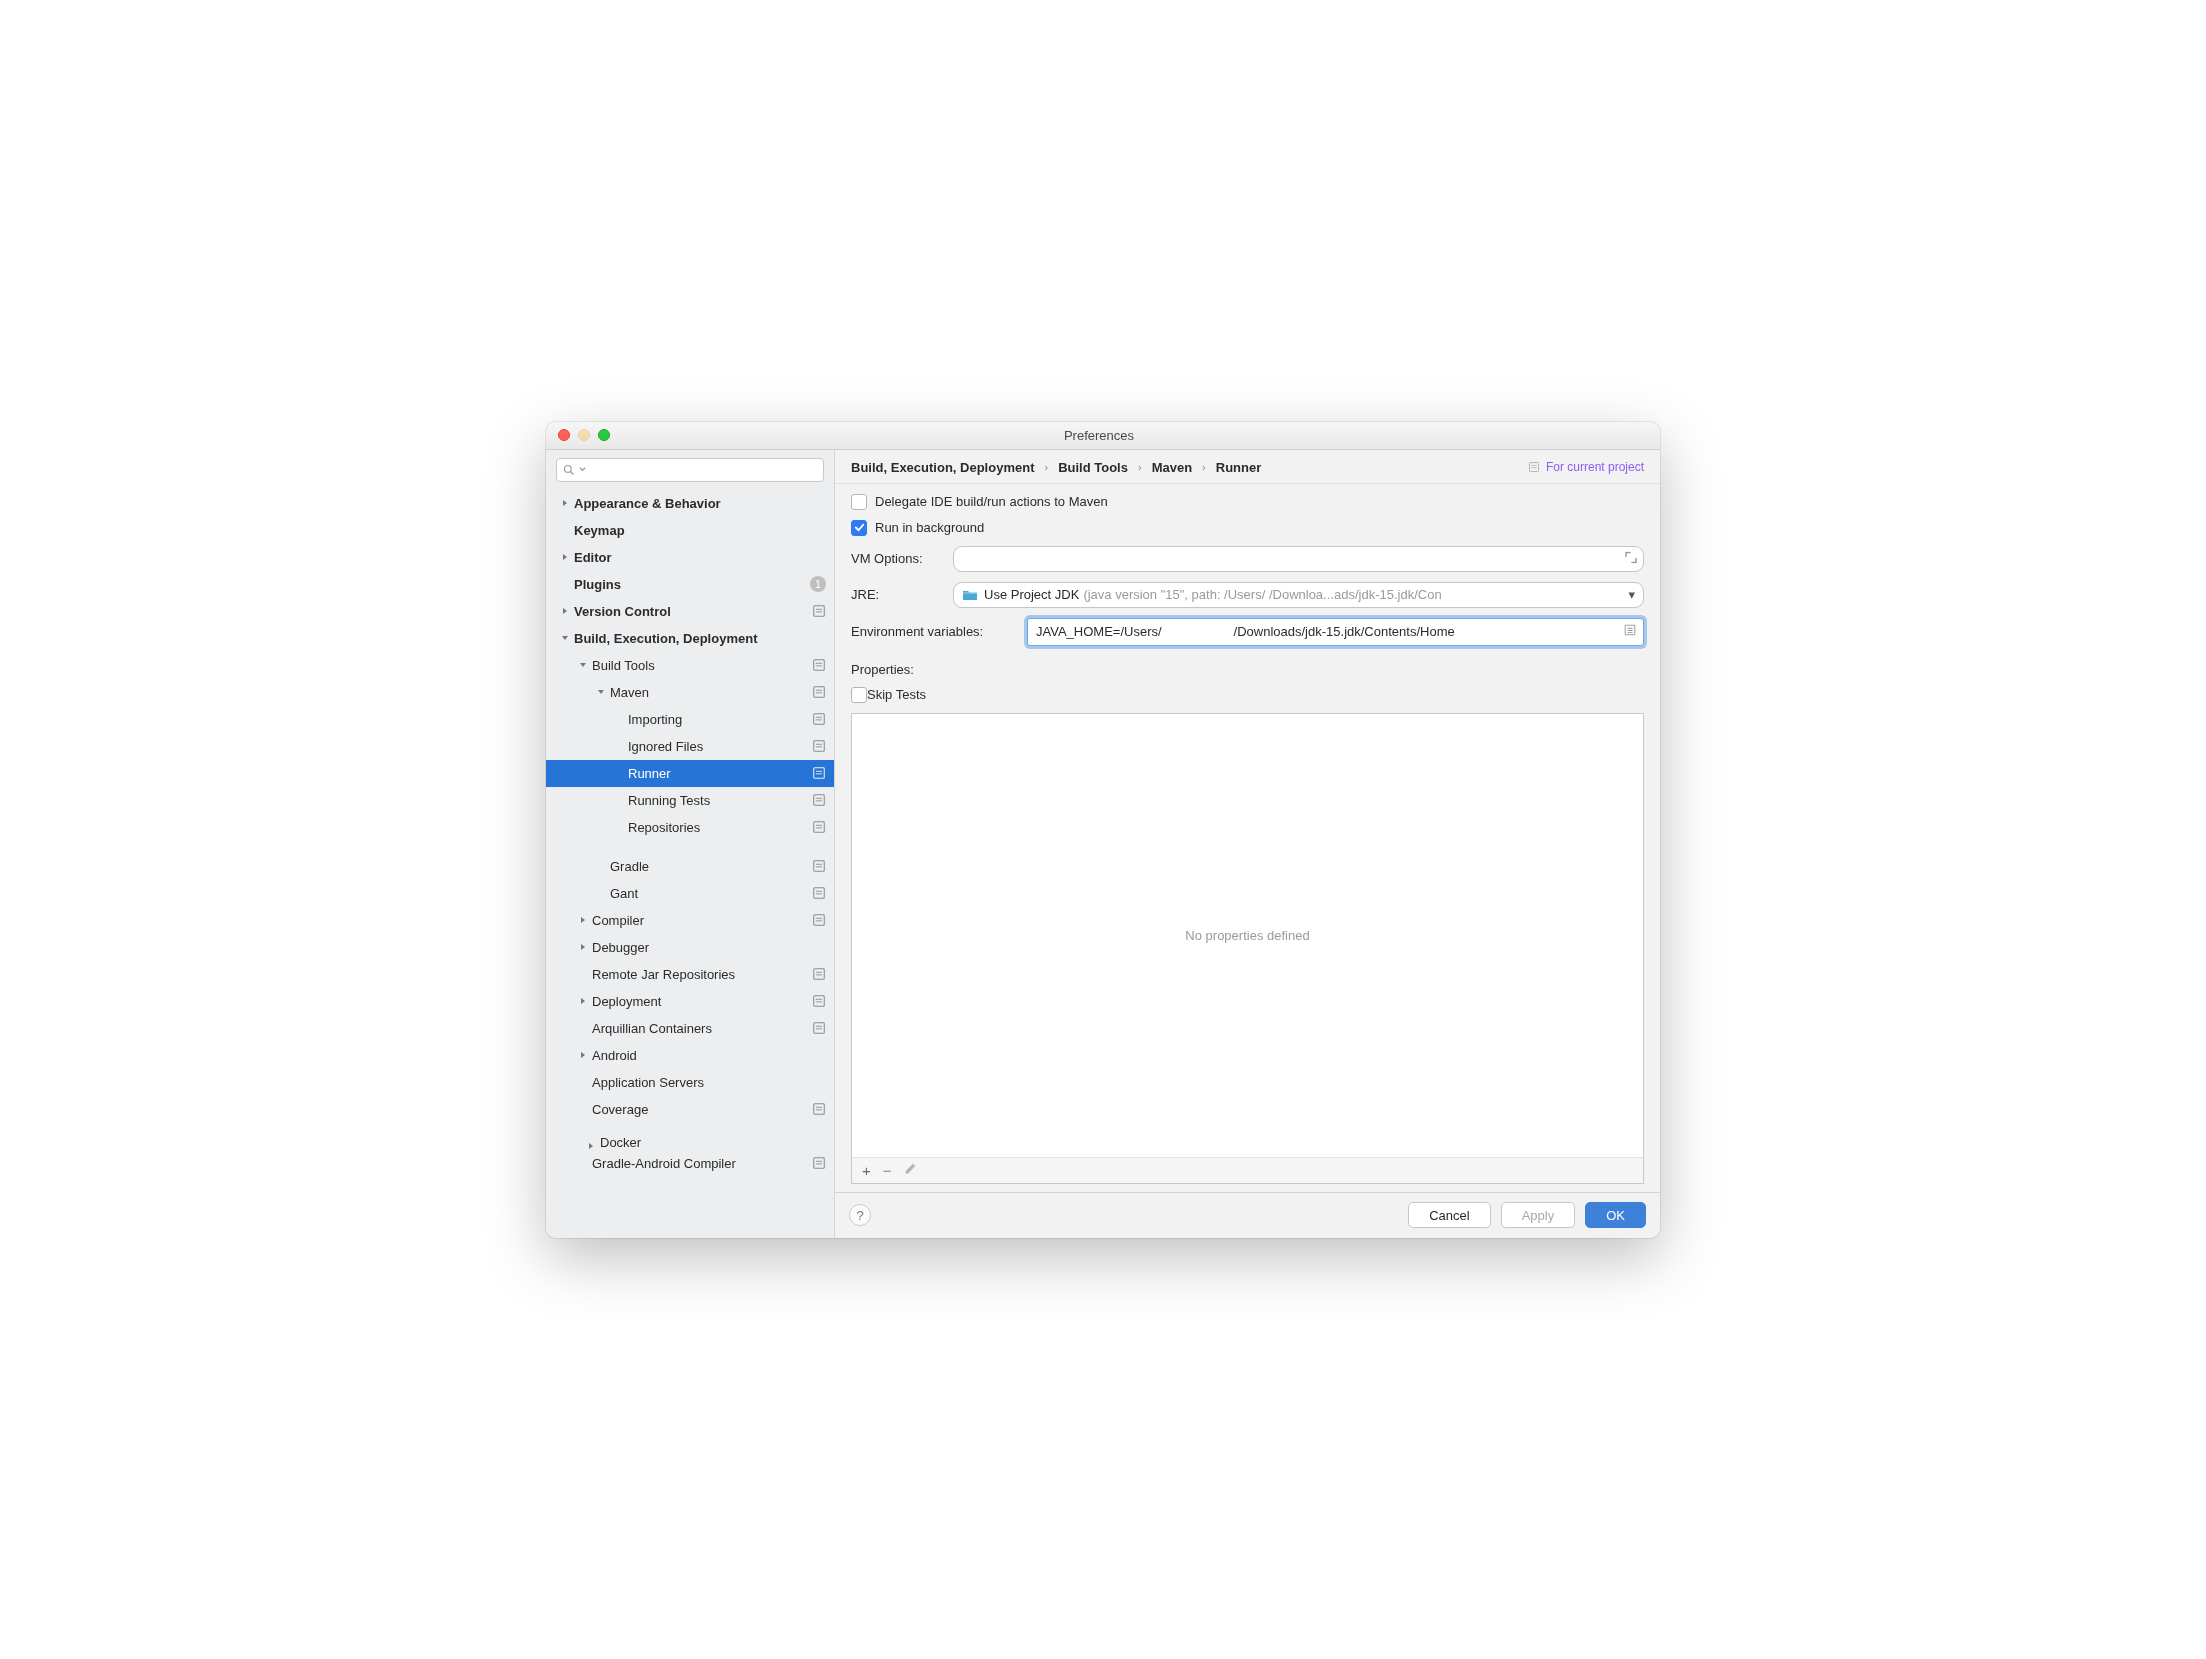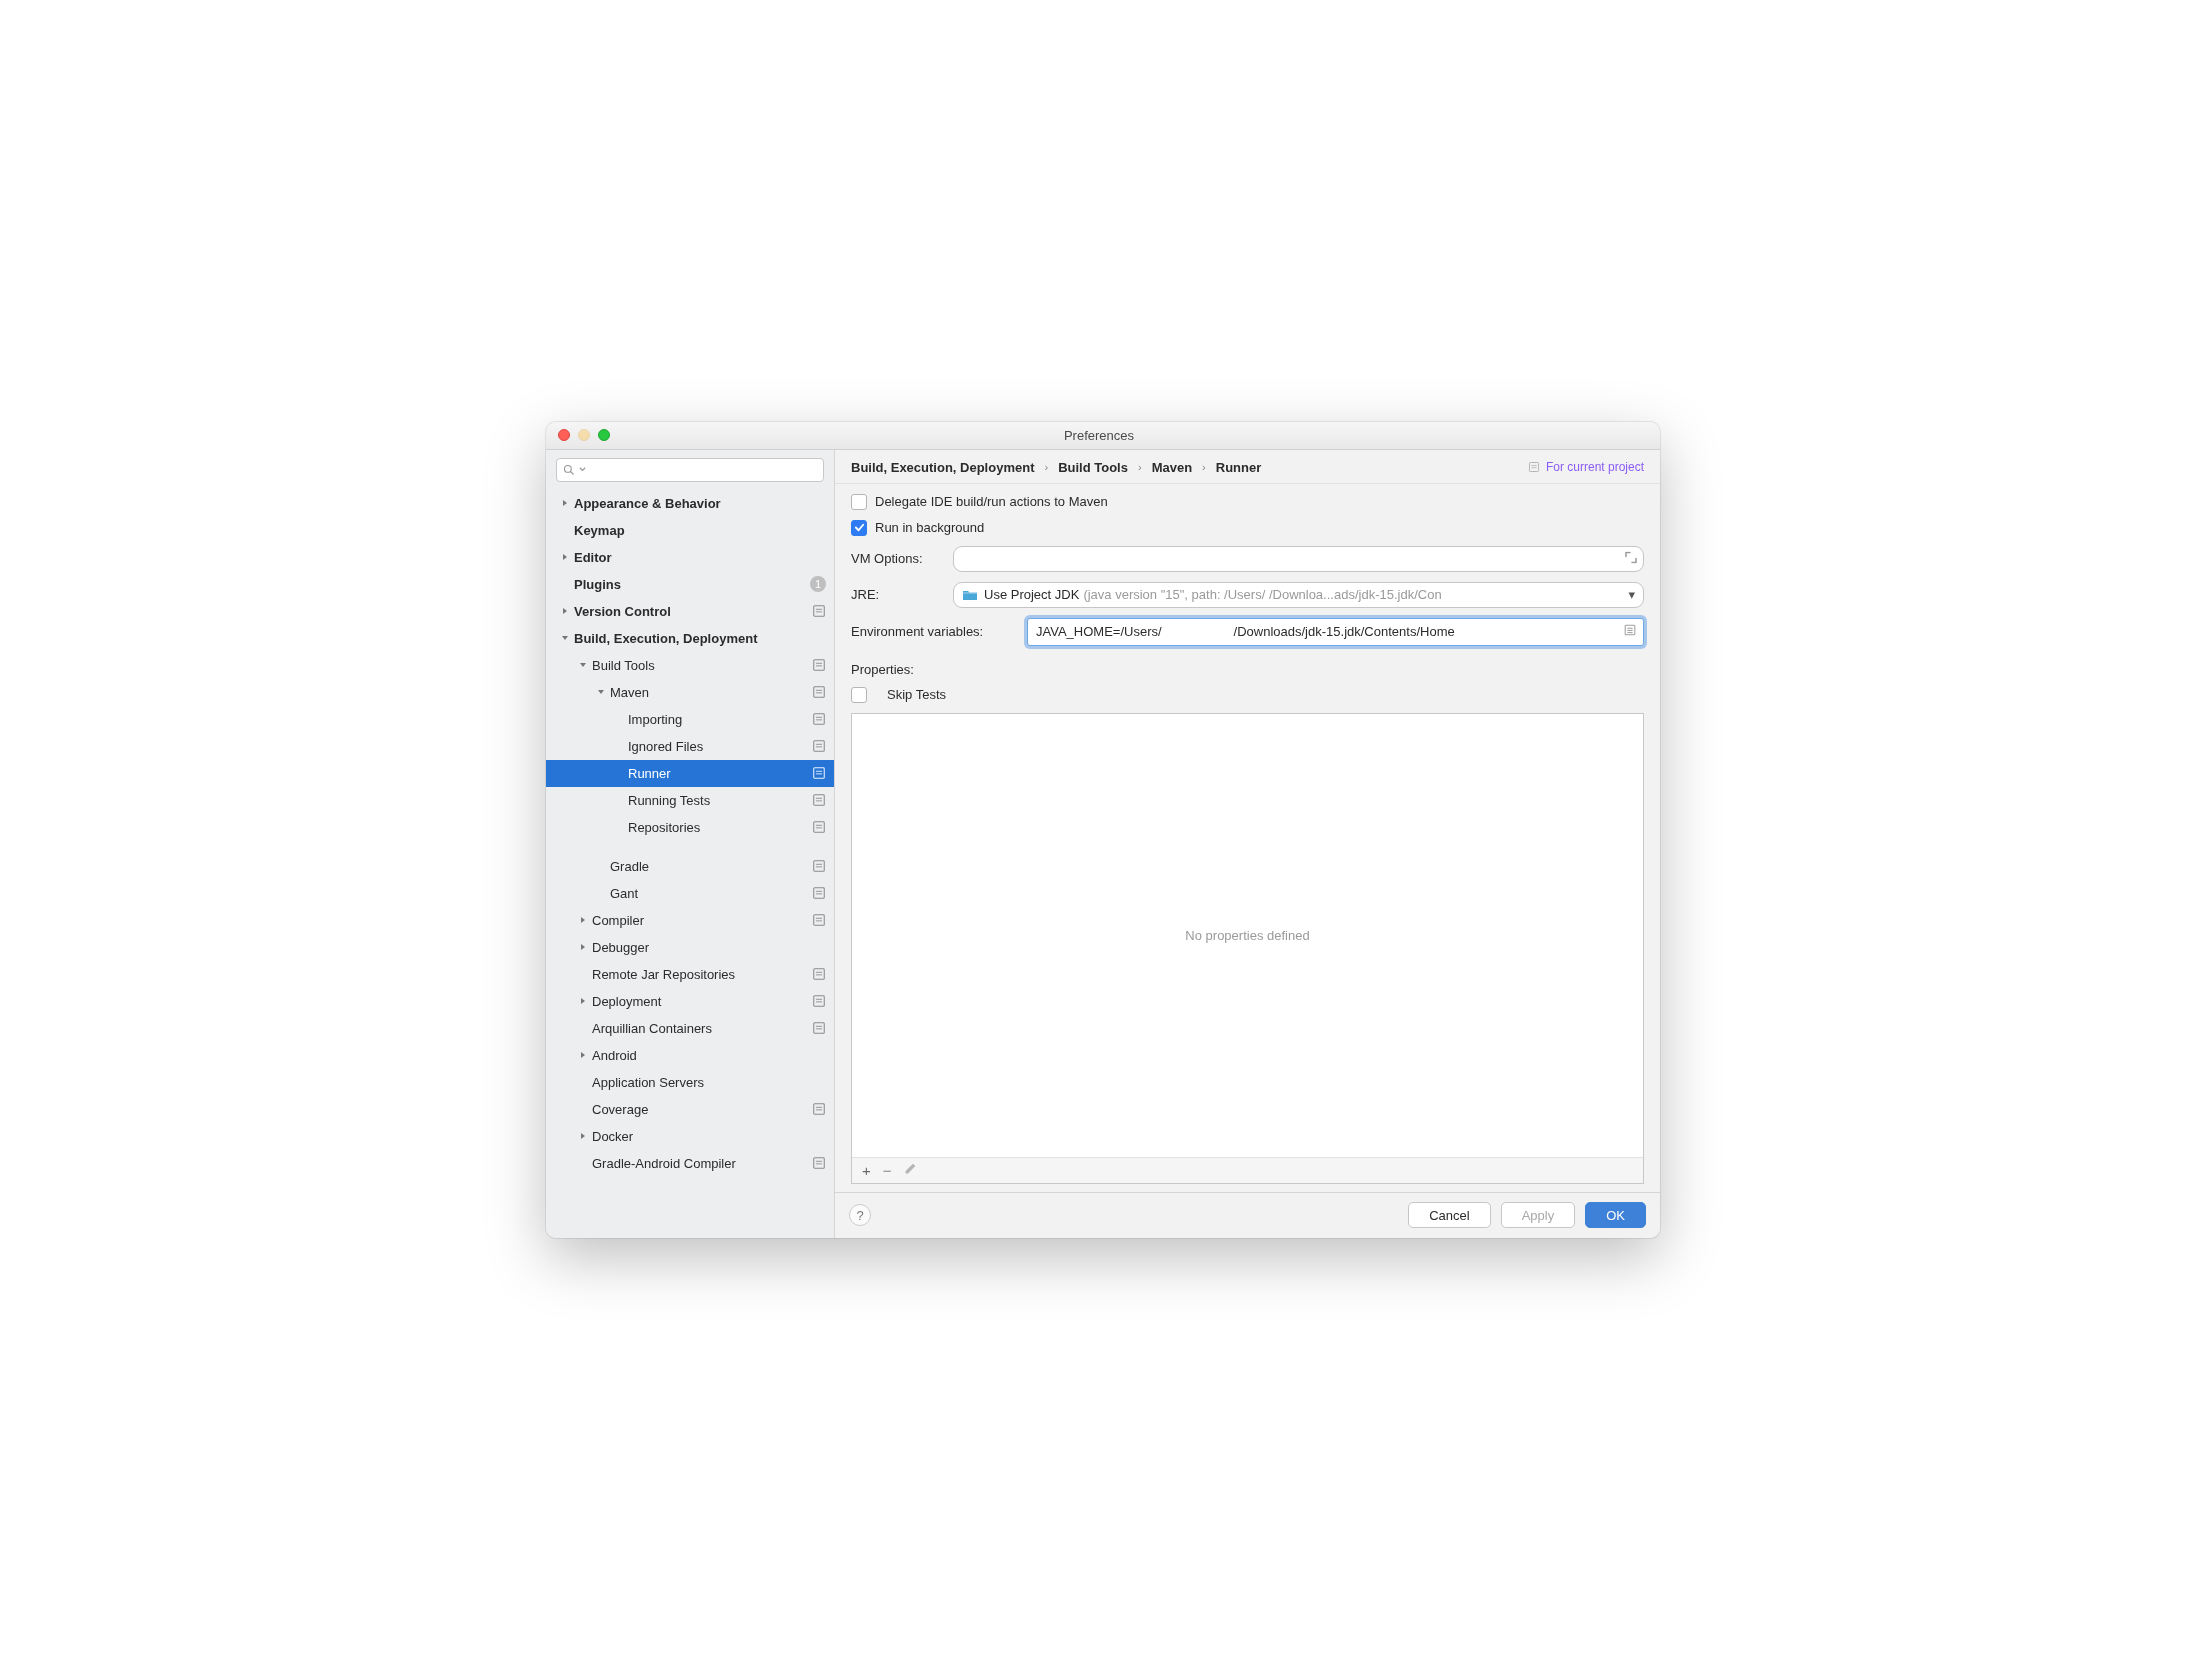--- a/index.html
+++ b/index.html
@@ -223,21 +223,21 @@
     background:#fff;
   }
   .env-field .list-icon {
     position:absolute; right:6px; color:#8a8a8a;
   }
   .props-label {
     font-size:13px;
     color:#2b2b2b;
     margin-top:6px;
   }
-  .check-inline { display:flex; align-items:center; gap:20px; }
+  .check-inline { display:flex; align-items:center; gap:0; }
   .props-area {
     flex:1;
     border:1px solid #c8c8c8;
     background:#fff;
     display:flex;
     flex-direction:column;
     min-height:0;
   }
   .props-empty {
     flex:1;
@@ -524,21 +524,21 @@
           </div>
           <div class="tree-item" style="padding-left: 32px;">
             <span class="arrow"></span>
             <span class="label">Coverage</span>
             <svg class="proj-icon" viewBox="0 0 16 16">
               <rect x="2" y="2" width="12" height="12" rx="1" fill="none" stroke="currentColor" stroke-width="1.2"></rect>
               <rect x="4.5" y="5.5" width="7" height="1" fill="currentColor"></rect>
               <rect x="4.5" y="8.5" width="7" height="1" fill="currentColor"></rect>
             </svg>
           </div>
-          <div class="tree-item" style="padding-left: 32px;">
+          <div class="tree-item" style="padding-left: 40px; align-items: flex-end;">
             <span class="arrow">
               <svg viewBox="0 0 8 8">
                 <path d="M2 1 L6 4 L2 7 Z" fill="currentColor"></path>
               </svg>
             </span>
             <span class="label">Docker</span>
           </div>
           <div class="tree-item" style="padding-left: 32px;">
             <span class="arrow"></span>
             <span class="label">Gradle-Android Compiler</span>

